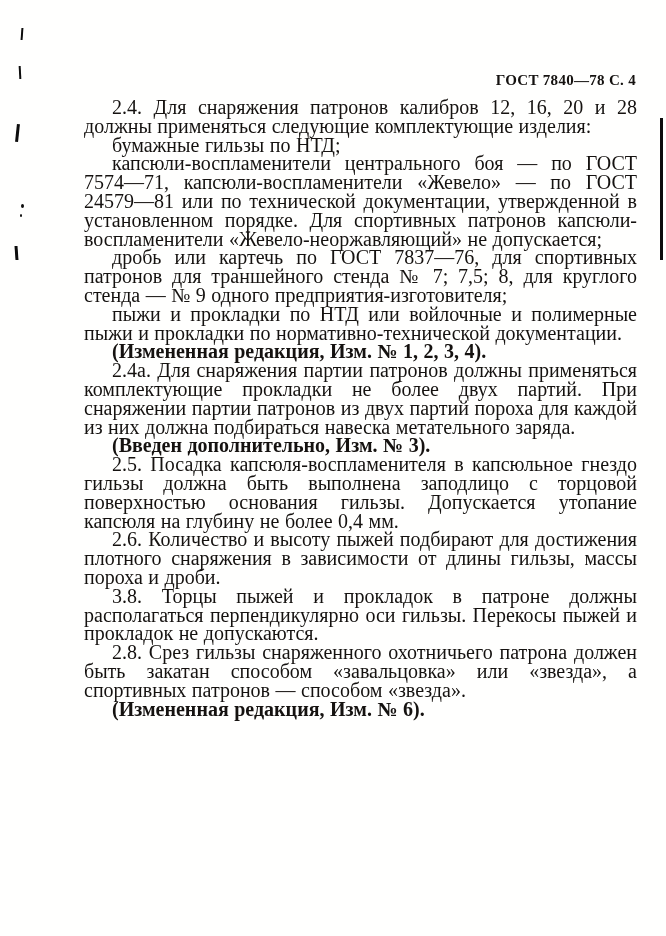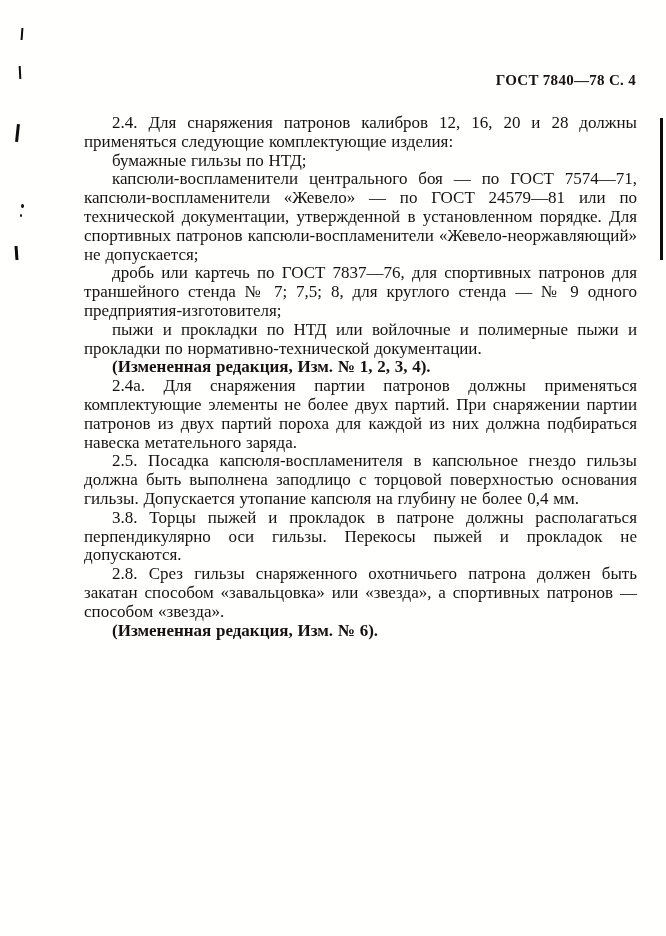--- a/index.html
+++ b/index.html
@@ -24,25 +24,24 @@
     font-weight: bold;
     letter-spacing: 0.3px;
     white-space: nowrap;
     text-align: right;
   }
   .content {
     position: absolute;
     top: 98px;
     left: 84px;
     width: 553px;
-    font-size: 17px;
+    font-size: 20px;
     line-height: 18.8px;
     text-align: justify;
     word-spacing: 0.5px;
-    margin-top: 16px;
   }
   .content p {
     margin: 0;
     padding: 0;
     text-indent: 28px;
   }
   .content p.emph {
     font-weight: bold;
   }
   
@@ -73,20 +72,22 @@
 
   <div class="page-header">ГОСТ 7840—78 С. 4</div>
 
   <div class="content">
     <p>2.4. Для снаряжения патронов калибров 12, 16, 20 и 28 должны применяться следующие комплектующие изделия:</p>
     <p>бумажные гильзы по НТД;</p>
     <p>капсюли-воспламенители центрального боя — по ГОСТ 7574—71, капсюли-воспламенители «Жевело» — по ГОСТ 24579—81 или по технической документации, утвержденной в установленном порядке. Для спортивных патронов капсюли-воспламенители «Жевело-неоржавляющий» не допускается;</p>
     <p>дробь или картечь по ГОСТ 7837—76, для спортивных патронов для траншейного стенда № 7; 7,5; 8, для круглого стенда — № 9 одного предприятия-изготовителя;</p>
     <p>пыжи и прокладки по НТД или войлочные и полимерные пыжи и прокладки по нормативно-технической документации.</p>
     <p class="emph">(Измененная редакция, Изм. № 1, 2, 3, 4).</p>
-    <p>2.4а. Для снаряжения партии патронов должны применяться комплектующие элементы не более двух партий. При снаряжении партии патронов из двух партий пороха для каждой из них должна подбираться навеска метательного заряда.</p>
+    <p>2.4а. Для снаряжения партии патронов должны применяться комплектующие прокладки не более двух партий. При снаряжении партии патронов из двух партий пороха для каждой из них должна подбираться навеска метательного заряда.</p>
+    <p class="emph">(Введен дополнительно, Изм. № 3).</p>
     <p>2.5. Посадка капсюля-воспламенителя в капсюльное гнездо гильзы должна быть выполнена заподлицо с торцовой поверхностью основания гильзы. Допускается утопание капсюля на глубину не более 0,4 мм.</p>
+    <p>2.6. Количество и высоту пыжей подбирают для достижения плотного снаряжения в зависимости от длины гильзы, массы пороха и дроби.</p>
     <p>3.8. Торцы пыжей и прокладок в патроне должны располагаться перпендикулярно оси гильзы. Перекосы пыжей и прокладок не допускаются.</p>
     <p>2.8. Срез гильзы снаряженного охотничьего патрона должен быть закатан способом «завальцовка» или «звезда», а спортивных патронов — способом «звезда».</p>
     <p class="emph">(Измененная редакция, Изм. № 6).</p>
   </div>
 
 </div>
 
 </body></html>

